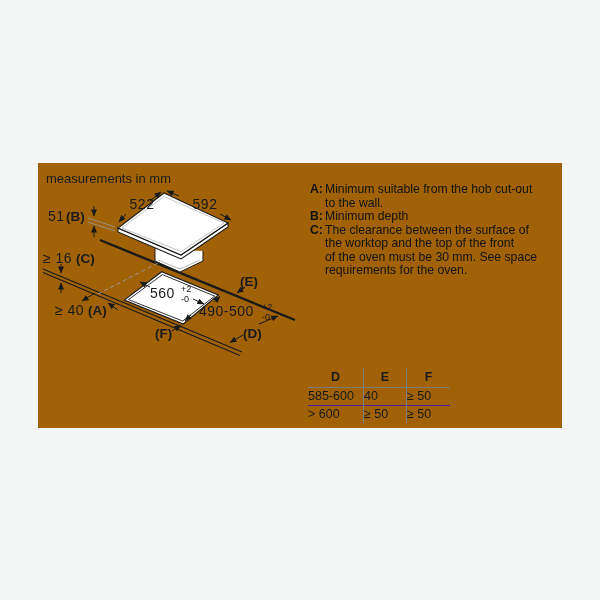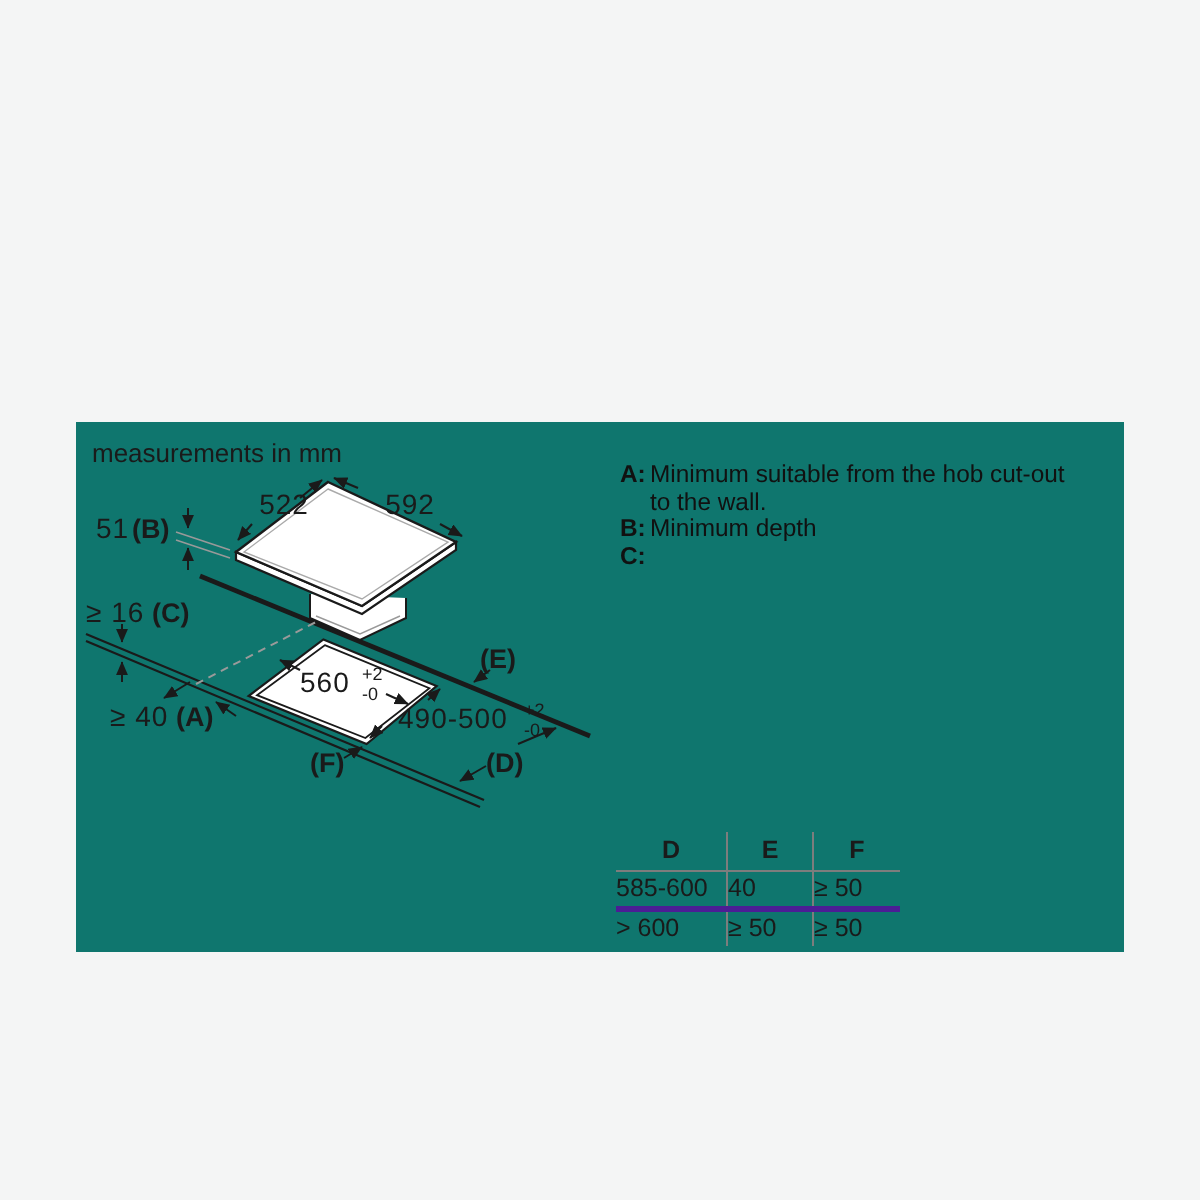--- a/index.html
+++ b/index.html
@@ -5,22 +5,21 @@
   html,body{margin:0;padding:0;}
   body{
     width:600px;height:600px;position:relative;
     background:#f4f5f5;
     font-family:"Liberation Sans", sans-serif;
     color:#111;
     -webkit-font-smoothing:antialiased;
   }
   .panel{
     position:absolute;left:38px;top:163px;width:524px;height:265px;
-    background:#0f766e;
-    margin-top:48px;
+    background:#a16207;
   }
   .title{
     position:absolute;left:8px;top:8px;
     font-size:13px;color:#1a1a1a;
   }
   .diagram-svg{position:absolute;left:0;top:0;}
 
   .rightcol{position:absolute;left:272px;top:20px;width:252px;}
   .legend-item{display:flex;font-size:12.2px;line-height:13.5px;margin:0;}
   .legend-key{font-weight:bold;flex:0 0 15px;}
@@ -30,21 +29,21 @@
     font-size:12.2px;line-height:13.5px;white-space:pre-line;
   }
   table.spec{
     position:absolute;left:270px;top:205px;
     border-collapse:collapse;font-size:12.5px;color:#1a1a1a;
   }
   table.spec th{font-weight:bold;padding:2px 0 3px 0;border-bottom:1px solid #7d7d7d;}
   table.spec td{padding:1px 0 2px 0;}
   table.spec th{text-align:center;}
   table.spec th+th, table.spec td+td{border-left:1px solid #7d7d7d;}
-  table.spec tr.r2 td{border-top:3px solid #4c1d95;}
+  table.spec tr.r2 td{border-top:1px solid #4c1d95;}
   .col-d{width:55px;} .col-e{width:42px;} .col-f{width:43px;}
 
   
   text{font-family:"Liberation Sans", sans-serif;fill:#1a1a1a;}
   .dim{font-size:14px;letter-spacing:0.5px;}
   .dimkey{font-size:13.5px;font-weight:bold;}
   .tol{font-size:9px;letter-spacing:0;}
 </style>
 </head>
 <body>
@@ -147,20 +146,24 @@
       <span class="legend-key">A:</span>
       <span class="legend-text">Minimum suitable from the hob cut-out
 to the wall.</span>
     </div>
     <div class="legend-item">
       <span class="legend-key">B:</span>
       <span class="legend-text">Minimum depth</span>
     </div>
     <div class="legend-item">
       <span class="legend-key">C:</span>
+      <span class="legend-text">The clearance between the surface of
+the worktop and the top of the front
+of the oven must be 30 mm. See space
+requirements for the oven.</span>
     </div>
   </div>
 
 
   <table class="spec">
     <thead>
       <tr>
         <th class="col-d">D</th>
         <th class="col-e">E</th>
         <th class="col-f">F</th>

